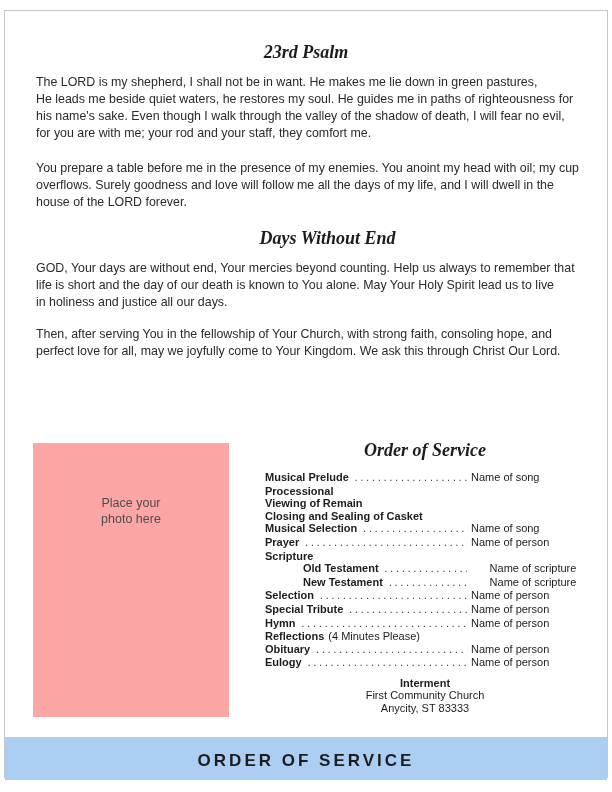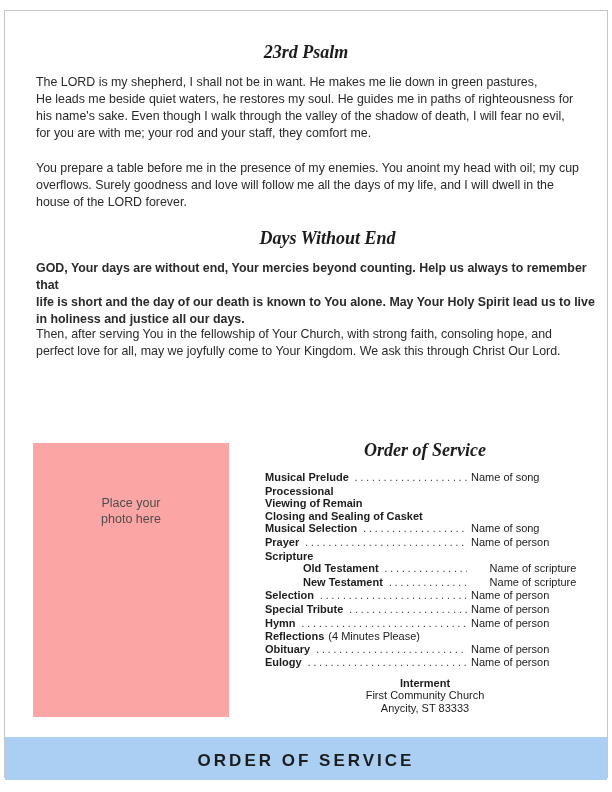--- a/index.html
+++ b/index.html
@@ -35,21 +35,21 @@
     left: 36px;
     width: 565px;
     margin: 0;
     font-size: 12.4px;
     line-height: 17px;
     white-space: pre-line;
     color: #2a2a2a;
   }
   .para1 { top: 74px; }
   .para2 { top: 160px; }
-  .para3 { top: 260px; font-weight: bold; }
+  .para3 { top: 260px; }
   .para4 { top: 326px; }
 
   .photo-box {
     position: absolute;
     left: 33px; top: 443px;
     width: 196px; height: 274px;
     background: #fca5a5;
   }
   .photo-text {
     margin-top: 52px;

